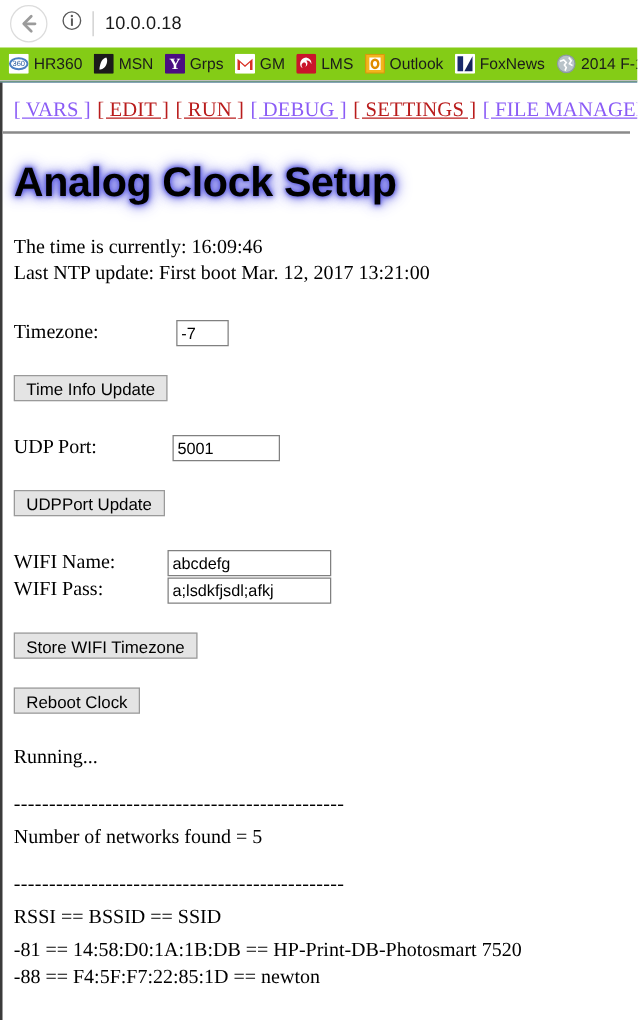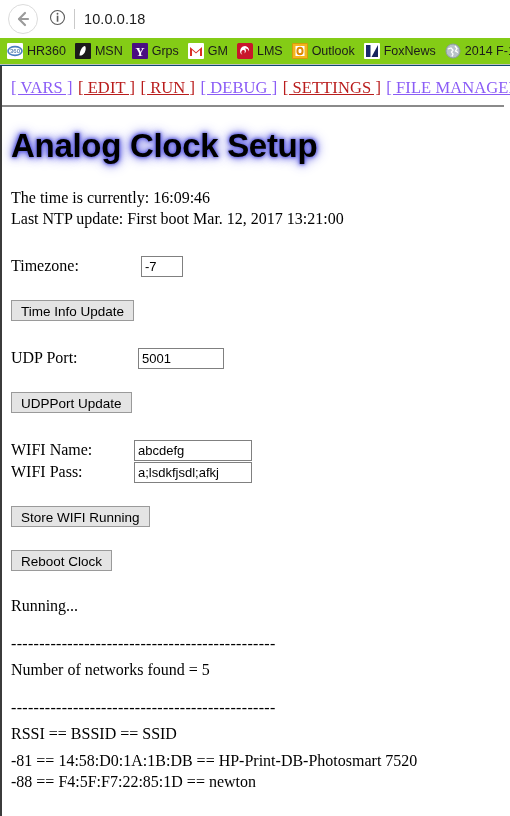--- a/index.html
+++ b/index.html
@@ -167,21 +167,21 @@
     color: #000;
     border: 1px solid #808080;
     background: #ffffff;
     height: 21px;
     box-sizing: border-box;
     padding: 0 2px 0 3px;
     outline: none;
   }
   .w-small { width: 42px; }
   .w-mid   { width: 86px; }
-  .w-wide  { width: 118px; }
+  .w-wide  { width: 131px; }
 
   .btn {
     font-family: "Liberation Sans", sans-serif;
     font-size: 13.5px;
     color: #000;
     background: #e4e4e4;
     border: 1px solid #9a9a9a;
     padding: 3px 9px 0 9px;
     line-height: 16px;
     cursor: default;
@@ -379,21 +379,21 @@
   <div class="form-block">
     <div class="form-row">
       <span class="form-label lbl-w3">WIFI Name:</span>
       <input class="txt w-wide" type="text" value="abcdefg" style="">
     </div>
     <div class="form-row">
       <span class="form-label lbl-w3">WIFI Pass:</span>
       <input class="txt w-wide" type="text" id="wifi-pass" value="a;lsdkfjsdl;afkj" style="">
     </div>
     <div class="btn-wrap">
-      <button class="btn">Store WIFI Running</button>
+      <button class="btn">Store WIFI Timezone</button>
     </div>
   </div>
 
   <div class="btn-wrap">
     <button class="btn">Reboot Clock</button>
   </div>
 
   <div class="status-line">Running...</div>
 
   <div class="sep">-----------------------------------------------</div>

